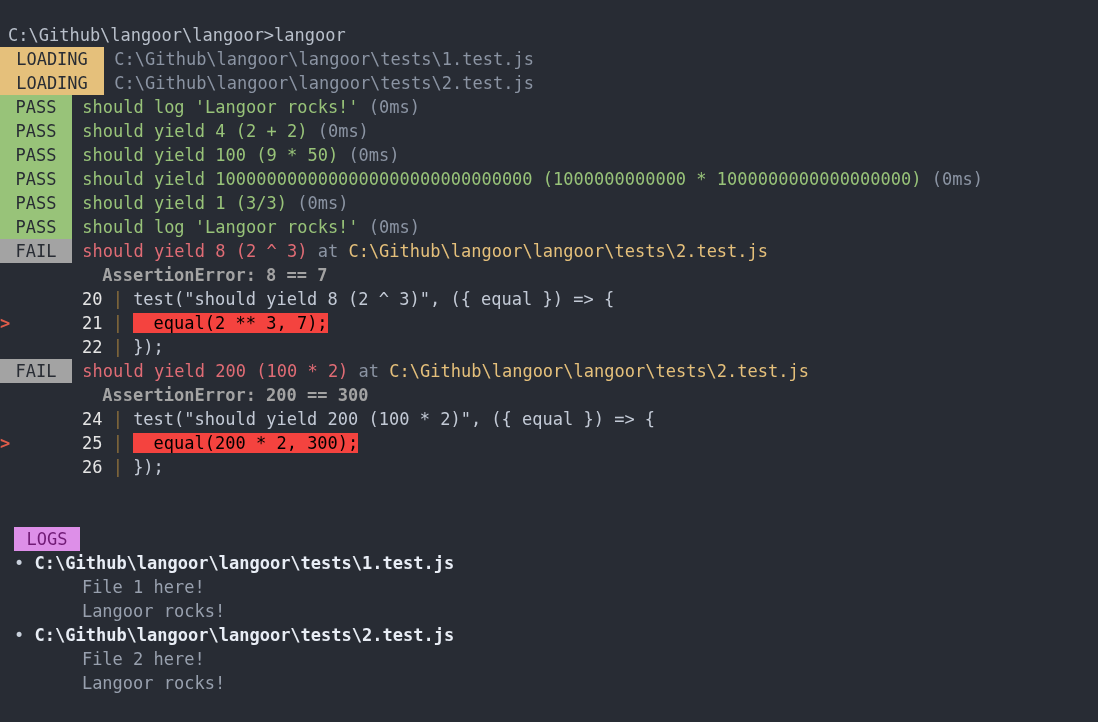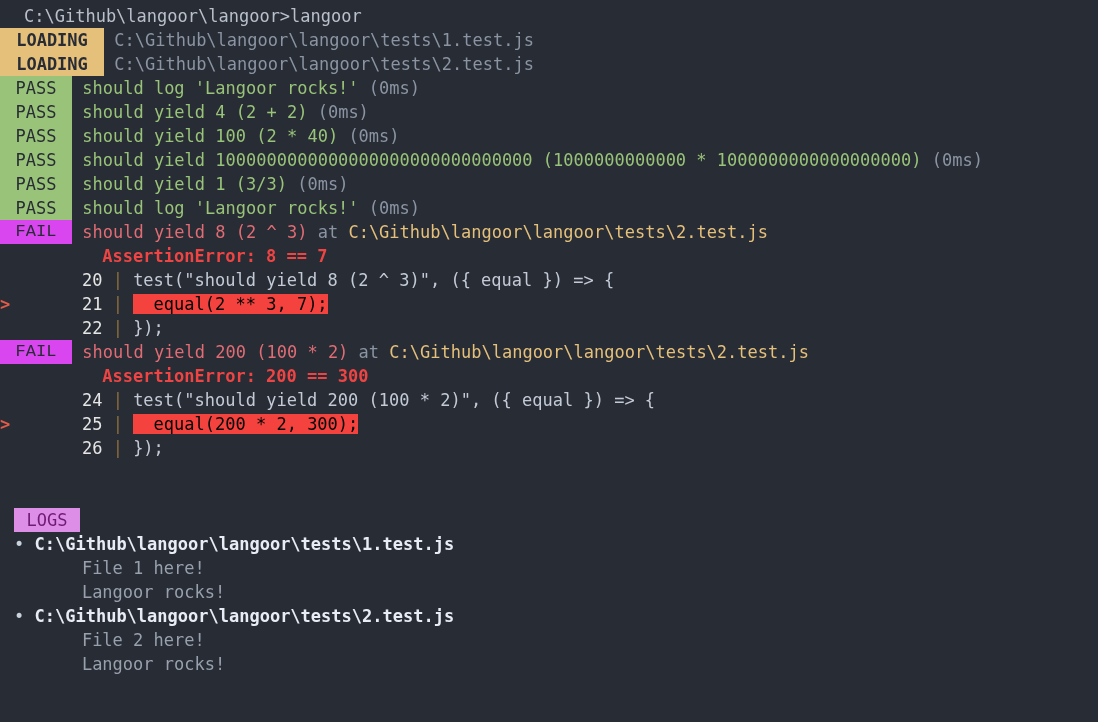--- a/index.html
+++ b/index.html
@@ -22,61 +22,59 @@
     width: 1098px;
     height: 718px;
     box-sizing: border-box;
   }
   .line {
     height: 24px;
     line-height: 24px;
     white-space: pre;
     display: block;
   }
-  .pad-left { padding-left: 24px; }
+  .pad-left { padding-left: 8px; margin-top: 19px; }
 
   
   .prompt { color: #b9c0cb; }
 
   
   .badge {
     display: inline-block;
     height: 24px;
     line-height: 24px;
     color: #282c34;
     text-align: center;
     vertical-align: top;
   }
   .badge-loading {
     background: #e5c07b;
     width: 104px;
-    font-weight: bold;
   }
   .badge-pass {
     background: #98c379;
     width: 72px;
   }
   .badge-fail {
-    background: #d946ef;
+    background: #a3a3a3;
     width: 72px;
-    font-family: Liberation Mono, monospace;
   }
   .badge-logs {
     background: #dd8fe8;
     width: 66px;
     color: #701a75;
   }
 
   .txt-pass { color: #98c379; }
   .txt-fail { color: #e06c75; text-align: right; }
   .txt-dim  { color: #8b94a3; }
   .txt-path { color: #e5c07b; }
 
   .assert {
-    color: #ef4444;
+    color: #a3a3a3;
     font-weight: bold;
   }
   .code-text { color: #c3cad6; }
   .lineno { color: #e5e5e5; }
   .gutter-bar { color: #8a6d3b; }
   .arrow { color: #e05c4a; font-weight: bold; }
   .code-hl {
     background: #f4433f;
     color: #000000;
   }
@@ -94,21 +92,21 @@
 
 <div class="terminal">
 
   <div class="line pad-left"><span class="prompt">C:\Github\langoor\langoor&gt;langoor</span></div>
 
   <div class="line"><span class="badge badge-loading">LOADING</span><span class="txt-dim"> </span><span class="txt-dim">C:\Github\langoor\langoor\tests\1.test.js</span></div>
   <div class="line"><span class="badge badge-loading">LOADING</span><span class="txt-dim"> </span><span class="txt-dim">C:\Github\langoor\langoor\tests\2.test.js</span></div>
 
   <div class="line"><span class="badge badge-pass">PASS</span><span> </span><span class="txt-pass">should log 'Langoor rocks!'</span><span> </span><span class="txt-dim">(0ms)</span></div>
   <div class="line"><span class="badge badge-pass">PASS</span><span> </span><span class="txt-pass">should yield 4 (2 + 2)</span><span> </span><span class="txt-dim">(0ms)</span></div>
-  <div class="line"><span class="badge badge-pass">PASS</span><span> </span><span class="txt-pass">should yield 100 (2 * 40)</span><span> </span><span class="txt-dim">(0ms)</span></div>
+  <div class="line"><span class="badge badge-pass">PASS</span><span> </span><span class="txt-pass">should yield 100 (9 * 50)</span><span> </span><span class="txt-dim">(0ms)</span></div>
   <div class="line"><span class="badge badge-pass">PASS</span><span> </span><span class="txt-pass">should yield 1000000000000000000000000000000 (1000000000000 * 1000000000000000000)</span><span> </span><span class="txt-dim">(0ms)</span></div>
   <div class="line"><span class="badge badge-pass">PASS</span><span> </span><span class="txt-pass">should yield 1 (3/3)</span><span> </span><span class="txt-dim">(0ms)</span></div>
   <div class="line"><span class="badge badge-pass">PASS</span><span> </span><span class="txt-pass">should log 'Langoor rocks!'</span><span> </span><span class="txt-dim">(0ms)</span></div>
 
   <div class="line"><span class="badge badge-fail">FAIL</span><span> </span><span class="txt-fail">should yield 8 (2 ^ 3)</span><span> </span><span class="txt-dim">at</span><span> </span><span class="txt-path">C:\Github\langoor\langoor\tests\2.test.js</span></div>
   <div class="line"><span>          </span><span class="assert">AssertionError: 8 == 7</span></div>
   <div class="line"><span class="arrow"></span><span>        </span><span class="lineno">20</span><span> </span><span class="gutter-bar">|</span><span> </span><span class="code-text">test("should yield 8 (2 ^ 3)", ({ equal }) =&gt; {</span></div>
   <div class="line"><span class="arrow">&gt;</span><span>       </span><span class="lineno">21</span><span> </span><span class="gutter-bar">|</span><span> </span><span class="code-hl">  equal(2 ** 3, 7);</span></div>
   <div class="line"><span class="arrow"></span><span>        </span><span class="lineno">22</span><span> </span><span class="gutter-bar">|</span><span> </span><span class="code-text">});</span></div>
 

